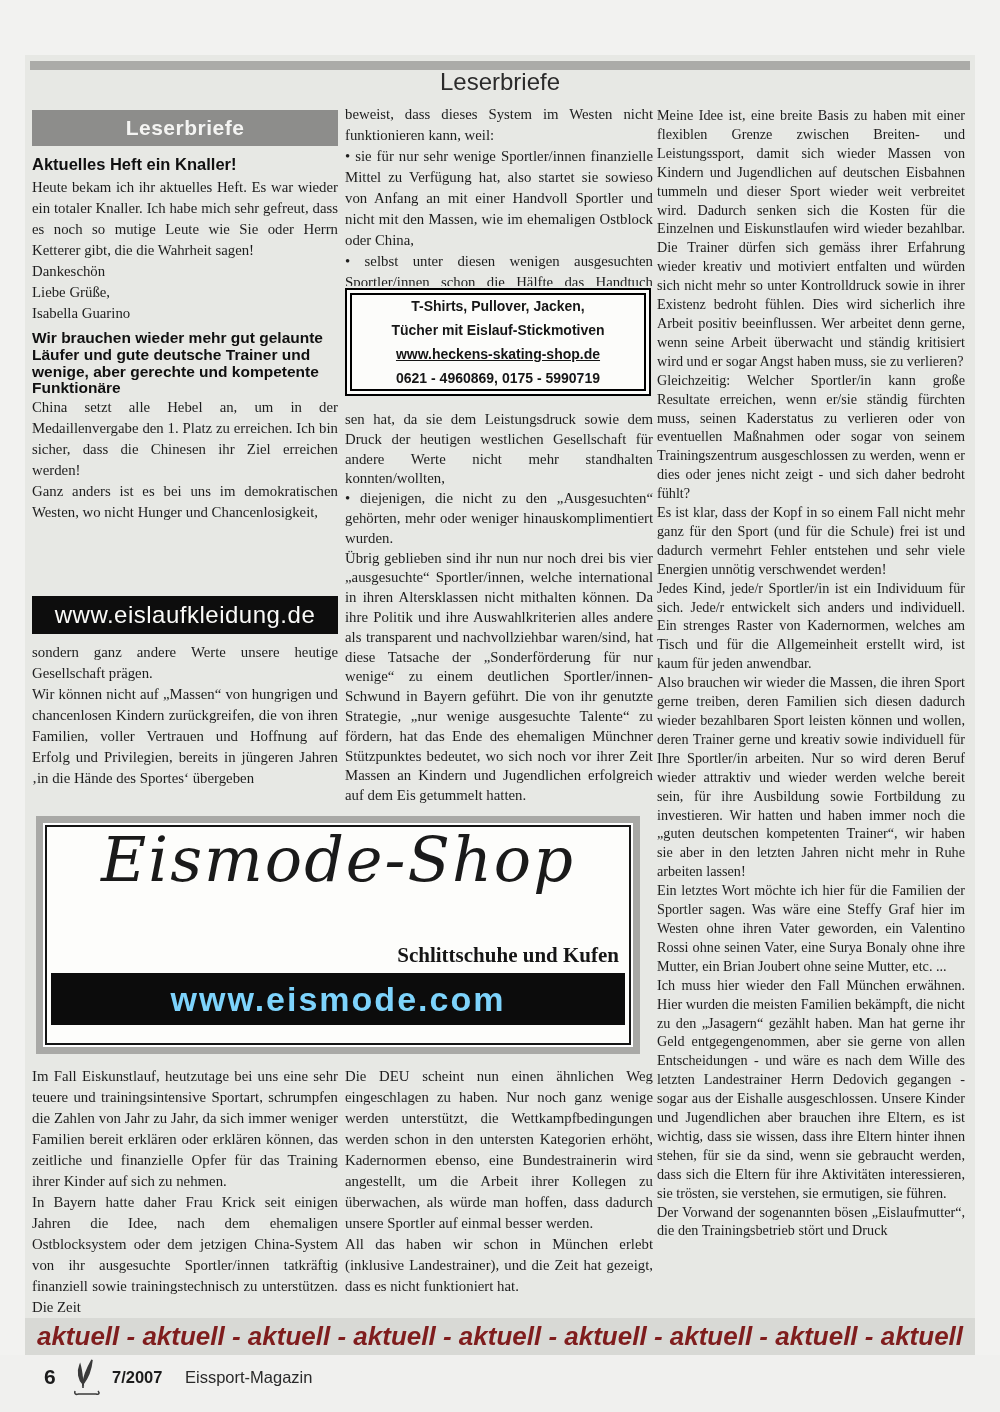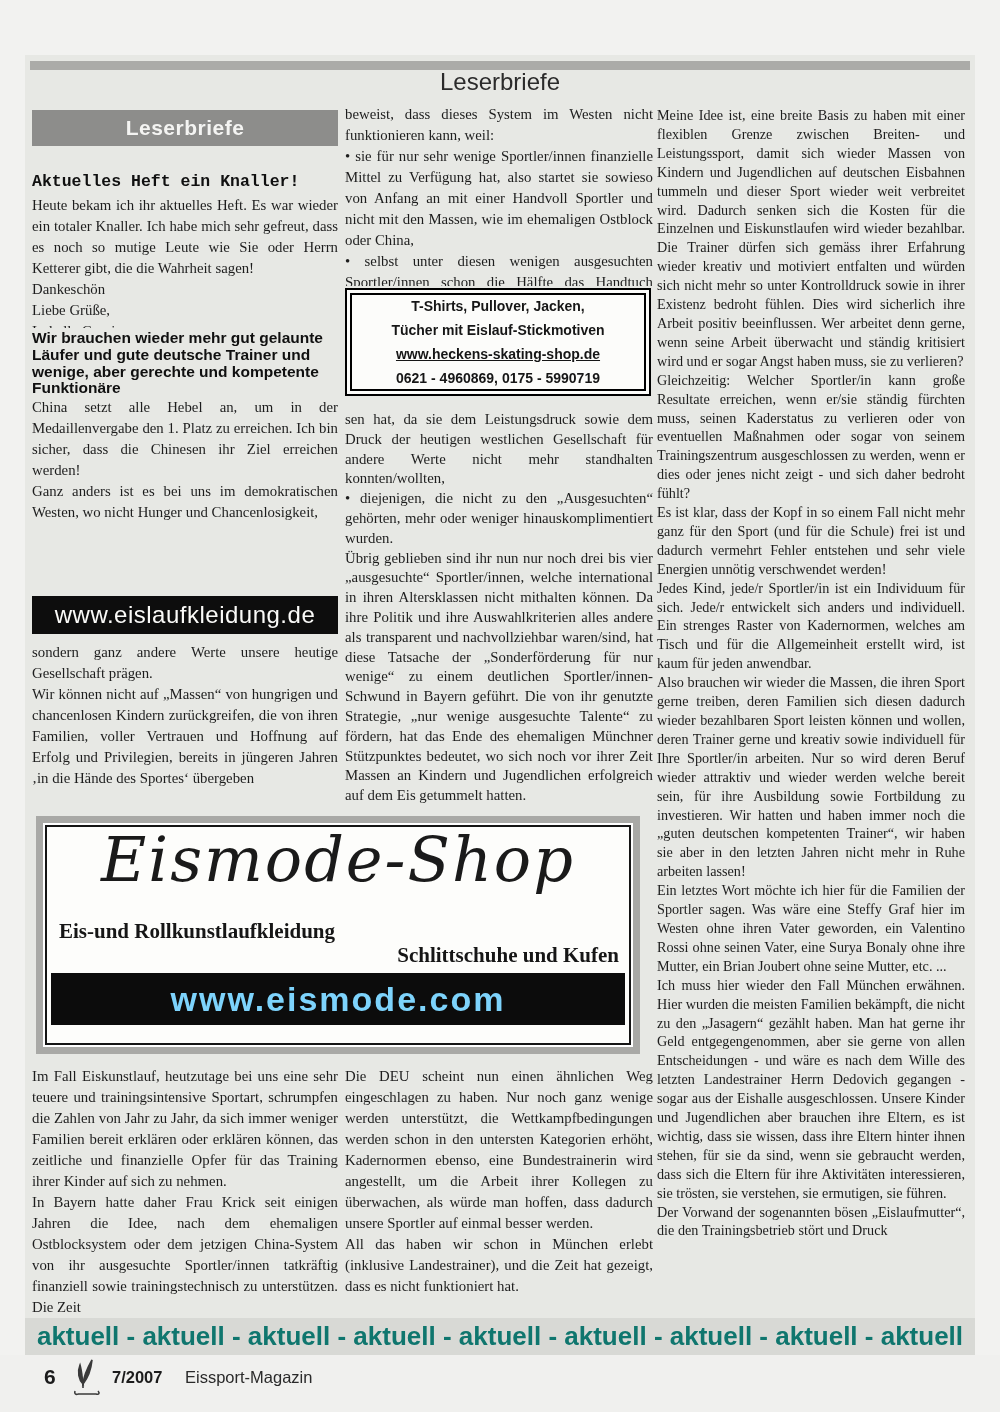--- a/index.html
+++ b/index.html
@@ -44,40 +44,40 @@
   .eismode-bar{position:absolute;left:4px;right:4px;top:146px;height:52px;background:#0c0c0c;
                color:#7dd3fc;text-align:center;line-height:52px;
                font-family:"Liberation Sans",sans-serif;font-weight:bold;font-size:34px;
                letter-spacing:2px;}
   .eismode-tel{position:absolute;left:0;top:204px;width:100%;text-align:center;
                font-family:"Liberation Serif",serif;font-weight:bold;font-size:25px;color:#141414;}
   
   .right .serif-p{font-size:14.2px;line-height:18.9px;}
   
   .aktuell-band{position:absolute;left:25px;top:1318px;width:950px;height:37px;background:#d8d9d5;
-                text-align:center;font-family:"Liberation Sans",sans-serif;
-                font-weight:bold;font-size:26px;line-height:37px;color:#0f766e;}
+                text-align:center;font-family:"Liberation Sans",sans-serif;font-style:italic;
+                font-weight:bold;font-size:26px;line-height:37px;color:#7f1d1d;}
   .footer{position:absolute;left:0;top:1355px;width:1000px;height:57px;background:#f0f0ee;}
   .footer-num{position:absolute;left:44px;top:10px;font-weight:bold;font-size:21px;color:#1c1c1c;}
   .footer-icon{position:absolute;left:70px;top:2px;}
   .footer-issue{position:absolute;left:112px;top:13px;font-weight:bold;font-size:16.5px;color:#1c1c1c;}
   .footer-mag{position:absolute;left:177px;top:13px;font-size:16.5px;color:#2a2a2a;margin-left:8px;}
   .clip{overflow:hidden;}
 </style>
 </head>
 <body>
 
 <div class="page">
   <div class="scan-area"></div>
   <div class="top-rule"></div>
   <h1 class="page-title">Leserbriefe</h1>
 
   <div class="col clip" style="left:32px;top:110px;width:306px;height:218px;">
     <div class="badge">Leserbriefe</div>
-    <p class="h-sans" style="margin-top:28px;font-size:16.5px;font-family:Liberation Mono, monospace;">Aktuelles Heft ein Knaller!</p>
+    <p class="h-sans" style="margin-top:10px;font-size:16.5px;">Aktuelles Heft ein Knaller!</p>
     <p class="serif-p" style="margin-top:4px;">Heute bekam ich ihr aktuelles Heft. Es war wieder ein totaler Knaller. Ich habe mich sehr gefreut, dass es noch so mutige Leute wie Sie oder Herrn Ketterer gibt, die die Wahrheit sagen!</p>
     <p class="serif-p plain">Dankeschön</p>
     <p class="serif-p plain">Liebe Grüße,</p>
     <p class="serif-p plain">Isabella Guarino</p>
   </div>
 
   <div class="col clip" style="left:32px;top:330px;width:306px;height:264px;">
     <p class="h-sans">Wir brauchen wieder mehr gut gelaunte Läufer und gute deutsche Trainer und wenige, aber gerechte und kompetente Funktionäre</p>
     <p class="serif-p">China setzt alle Hebel an, um in der Medaillenvergabe den 1. Platz zu erreichen. Ich bin sicher, dass die Chinesen ihr Ziel erreichen werden!</p>
     <p class="serif-p">Ganz anders ist es bei uns im demokratischen Westen, wo nicht Hunger und Chancenlosigkeit,</p>
@@ -130,21 +130,20 @@
     <p class="serif-p">Jedes Kind, jede/r Sportler/in ist ein Individuum für sich. Jede/r entwickelt sich anders und individuell. Ein strenges Raster von Kadernormen, welches am Tisch und für die Allgemeinheit erstellt wird, ist kaum für jeden anwendbar.</p>
     <p class="serif-p">Also brauchen wir wieder die Massen, die ihren Sport gerne treiben, deren Familien sich diesen dadurch wieder bezahlbaren Sport leisten können und wollen, deren Trainer gerne und kreativ sowie individuell für Ihre Sportler/in arbeiten. Nur so wird deren Beruf wieder attraktiv und wieder werden welche bereit sein, für ihre Ausbildung sowie Fortbildung zu investieren. Wir hatten und haben immer noch die „guten deutschen kompetenten Trainer“, wir haben sie aber in den letzten Jahren nicht mehr in Ruhe arbeiten lassen!</p>
     <p class="serif-p">Ein letztes Wort möchte ich hier für die Familien der Sportler sagen. Was wäre eine Steffy Graf hier im Westen ohne ihren Vater geworden, ein Valentino Rossi ohne seinen Vater, eine Surya Bonaly ohne ihre Mutter, ein Brian Joubert ohne seine Mutter, etc. ...</p>
     <p class="serif-p">Ich muss hier wieder den Fall München erwähnen. Hier wurden die meisten Familien bekämpft, die nicht zu den „Jasagern“ gezählt haben. Man hat gerne ihr Geld entgegengenommen, aber sie gerne von allen Entscheidungen - und wäre es nach dem Wille des letzten Landestrainer Herrn Dedovich gegangen - sogar aus der Eishalle ausgeschlossen. Unsere Kinder und Jugendlichen aber brauchen ihre Eltern, es ist wichtig, dass sie wissen, dass ihre Eltern hinter ihnen stehen, für sie da sind, wenn sie gebraucht werden, dass sich die Eltern für ihre Aktivitäten interessieren, sie trösten, sie verstehen, sie ermutigen, sie führen.</p>
     <p class="serif-p">Der Vorwand der sogenannten bösen „Eislaufmutter“, die den Trainingsbetrieb stört und Druck</p>
   </div>
 
   <div class="eismode">
     <div class="eismode-inner">
       <div class="eismode-brand">Eismode-Shop</div>
-      <div class="eismode-left">Eis-und Rollkunstlaufkleidung</div>
       <div class="eismode-right">Schlittschuhe und Kufen</div>
       <div class="eismode-bar">
         <span>www.eismode.com</span>
       </div>
     </div>
   </div>
 
   <div class="aktuell-band">aktuell - aktuell - aktuell - aktuell - aktuell - aktuell - aktuell - aktuell - aktuell</div>
 
   <div class="footer">

